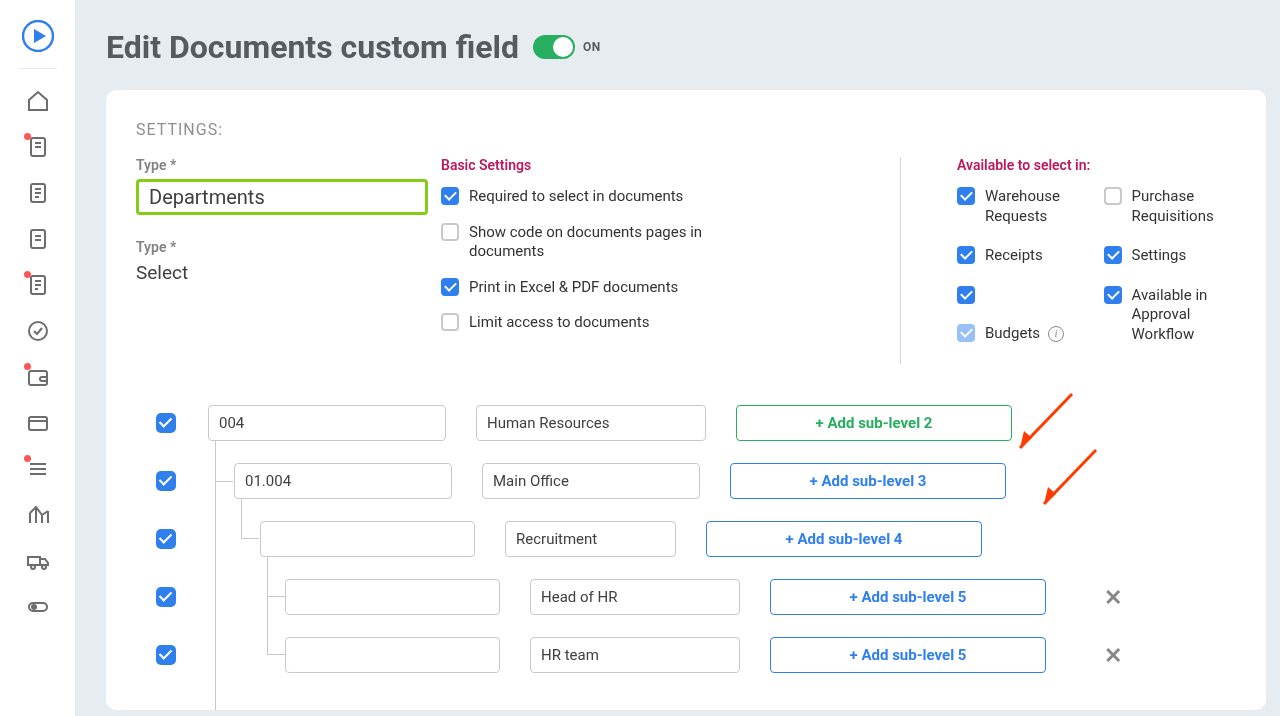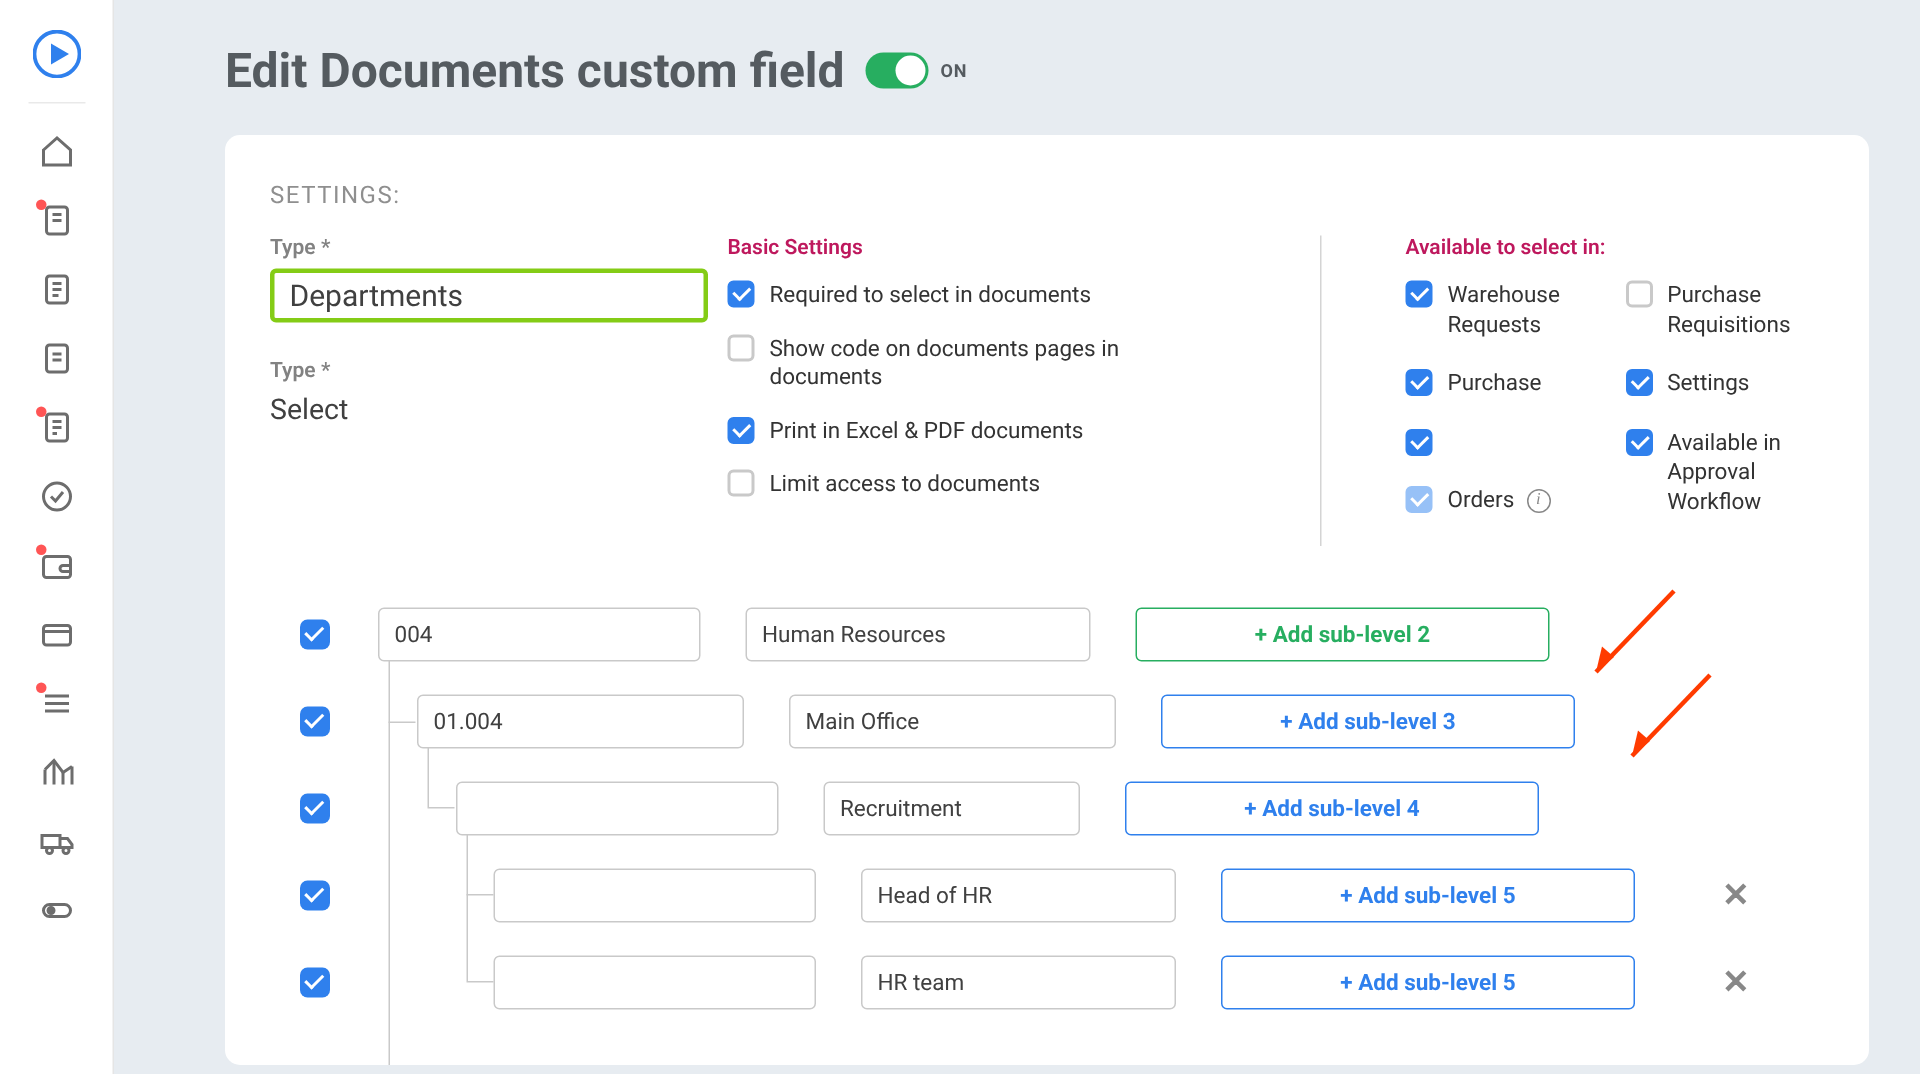--- a/index.html
+++ b/index.html
@@ -54,22 +54,21 @@
       height: 7px;
       background: #ff5555;
       border-radius: 50%;
     }
     .main {
       position: absolute;
       left: 76px;
       right: 0;
       top: 0;
       bottom: 0;
-      padding: 28px 34px 0 30px;
-      margin-left: 44px;
+      padding: 28px 14px 0 30px;
     }
     .title-row {
       display: flex;
       align-items: center;
       margin-bottom: 24px;
     }
     .page-title {
       font-size: 32px;
       font-weight: 700;
       color: #555b60;
@@ -253,21 +252,21 @@
       background: #fff;
       font-weight: 700;
       width: 276px;
       cursor: pointer;
     }
     .add-btn.green {
       border-color: #27ae60;
       color: #27ae60;
     }
     .row-l1 .row-inputs { margin-left: 72px; }
-    .row-l1 .code-input { width: 215px; }
+    .row-l1 .code-input { width: 238px; }
     .row-l1 .name-input { width: 230px; }
 
     .row-l2 .row-inputs { margin-left: 98px; border-radius: 17px; }
     .row-l2 .code-input { width: 218px; }
     .row-l2 .name-input { width: 218px; }
 
     .row-l3 .row-inputs { margin-left: 124px; }
     .row-l3 .code-input { width: 215px; }
     .row-l3 .name-input { width: 171px; }
 
@@ -412,28 +411,28 @@
       <div class="col-right">
         <div class="avail-title">Available to select in:</div>
         <div class="avail-grid">
           <div class="avail-col">
             <div class="cb-item">
                 <div class="cb checked"></div>
                 <div class="cb-label">Warehouse Requests</div>
               </div>
             <div class="cb-item">
                 <div class="cb checked"></div>
-                <div class="cb-label">Purchase</div>
+                <div class="cb-label">Receipts</div>
               </div>
             <div class="cb-item">
                 <div class="cb checked"></div>
               </div>
             <div class="cb-item">
                 <div class="cb light-checked"></div>
-                <div class="cb-label"><span>Orders</span><span class="info-circle">i</span></div>
+                <div class="cb-label"><span>Budgets</span><span class="info-circle">i</span></div>
               </div>
           </div>
           <div class="avail-col">
             <div class="cb-item">
                 <div class="cb"></div>
                 <div class="cb-label">Purchase Requisitions</div>
               </div>
             <div class="cb-item">
                 <div class="cb checked"></div>
                 <div class="cb-label">Settings</div>

